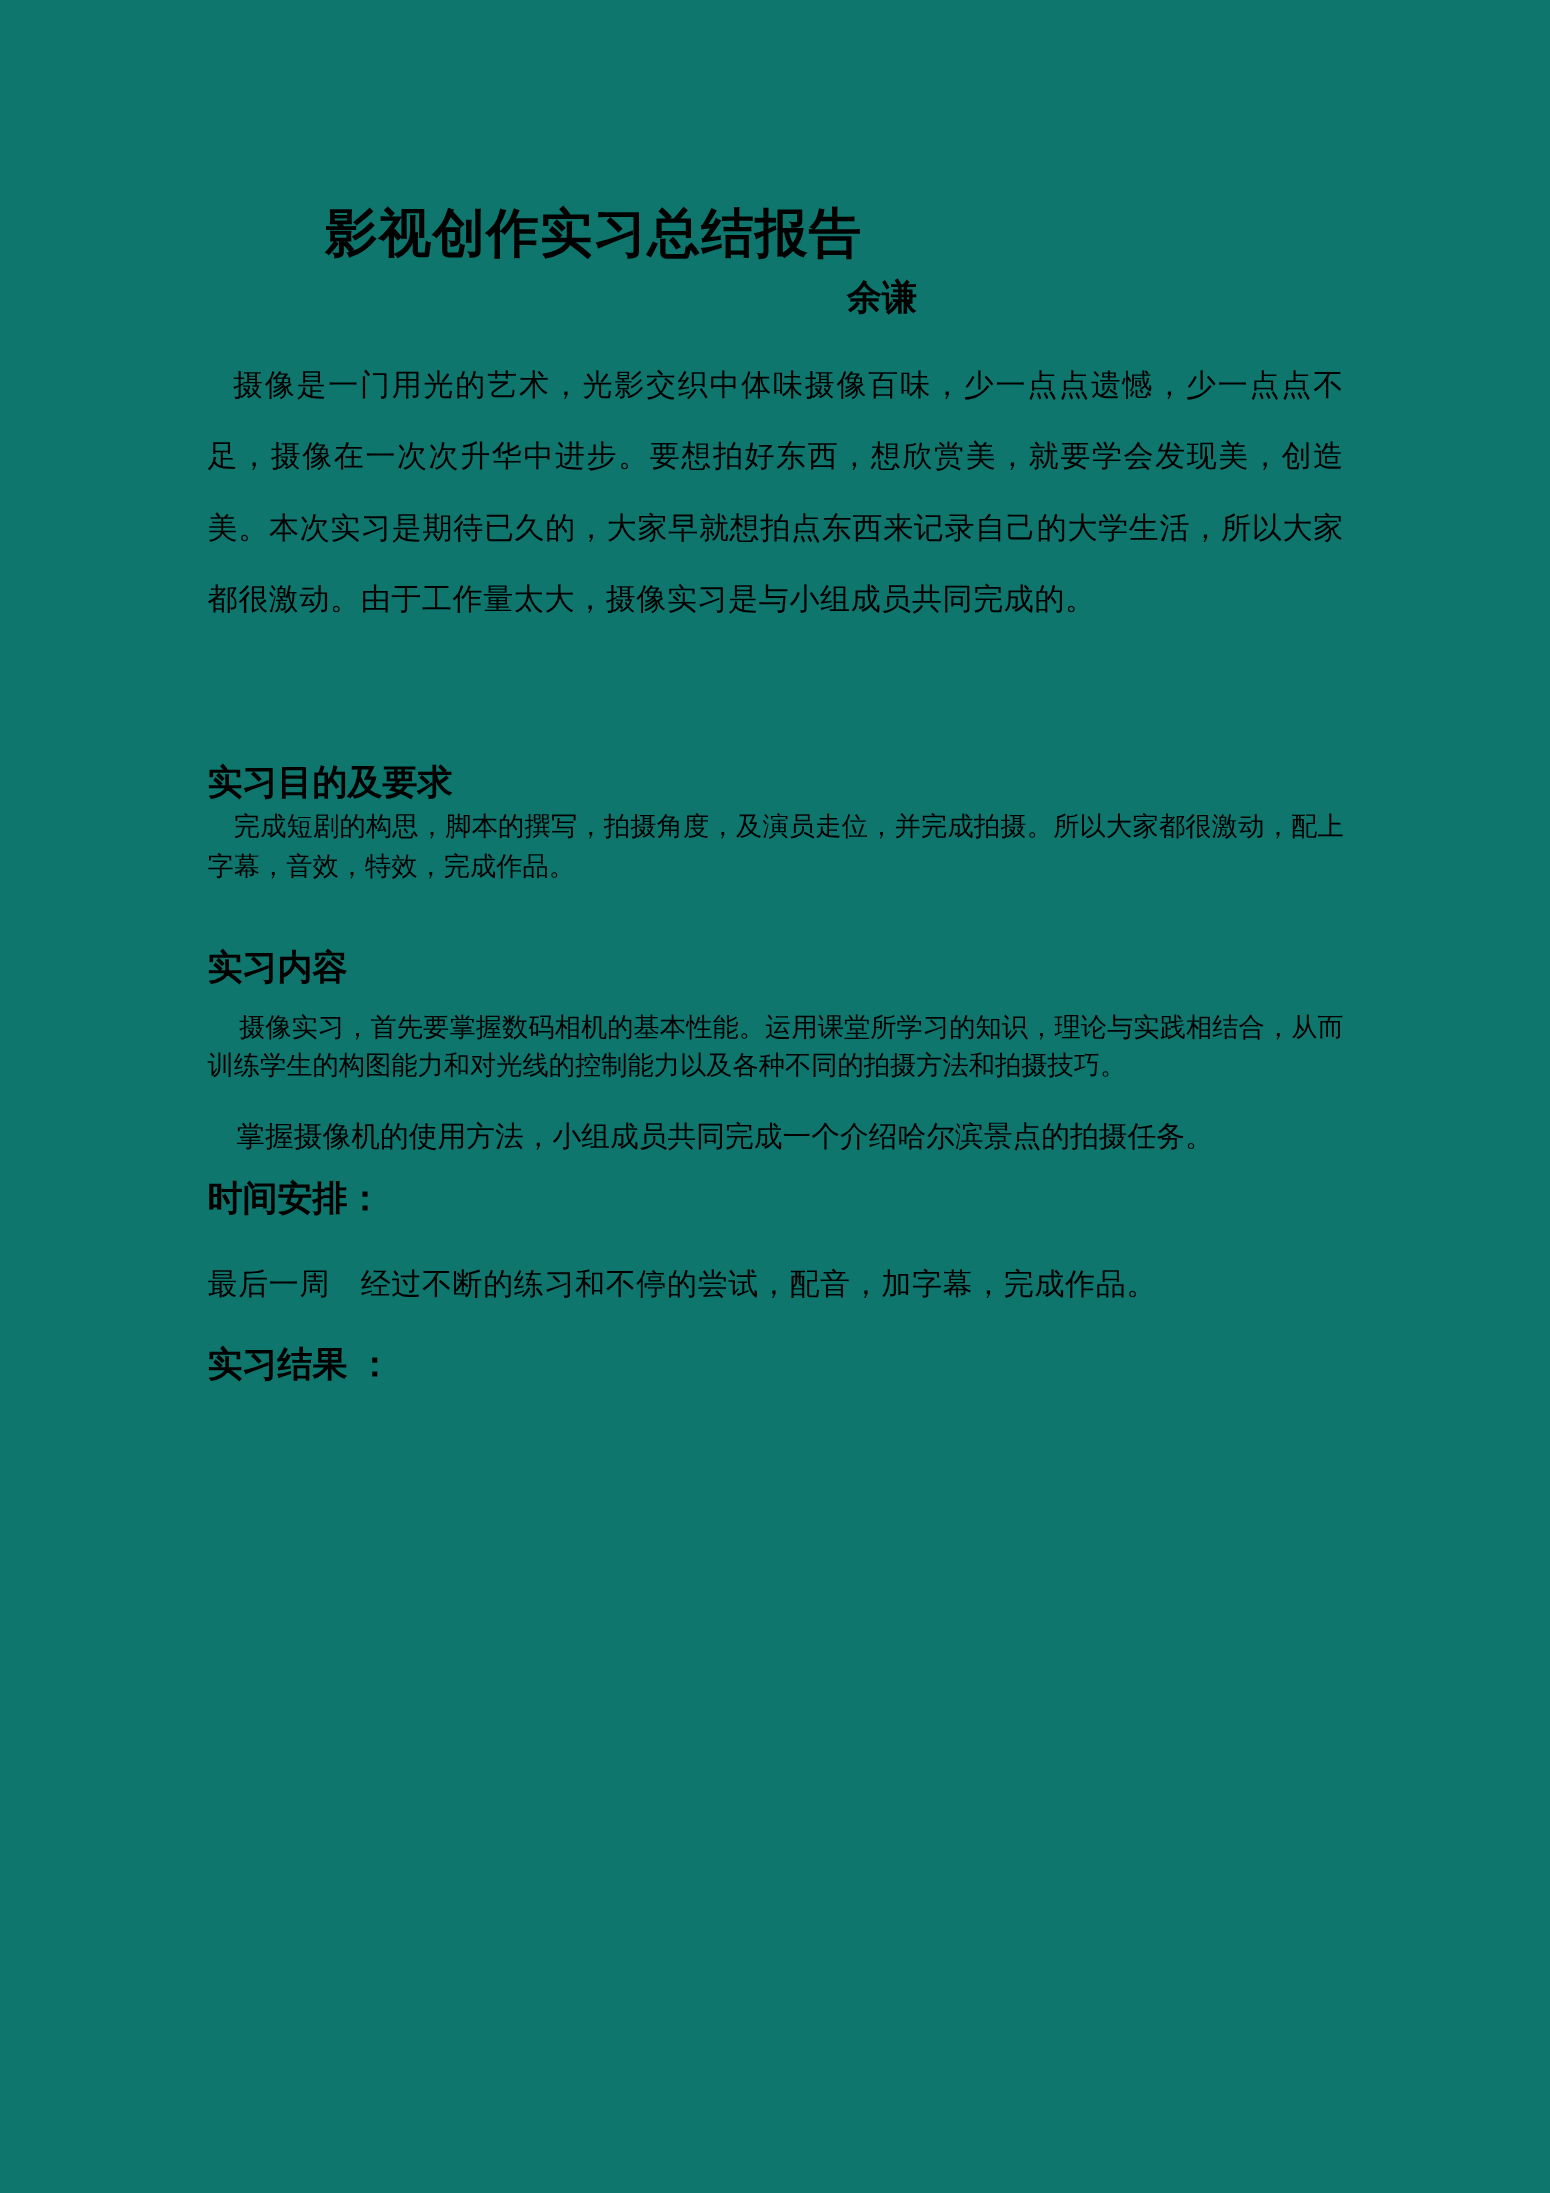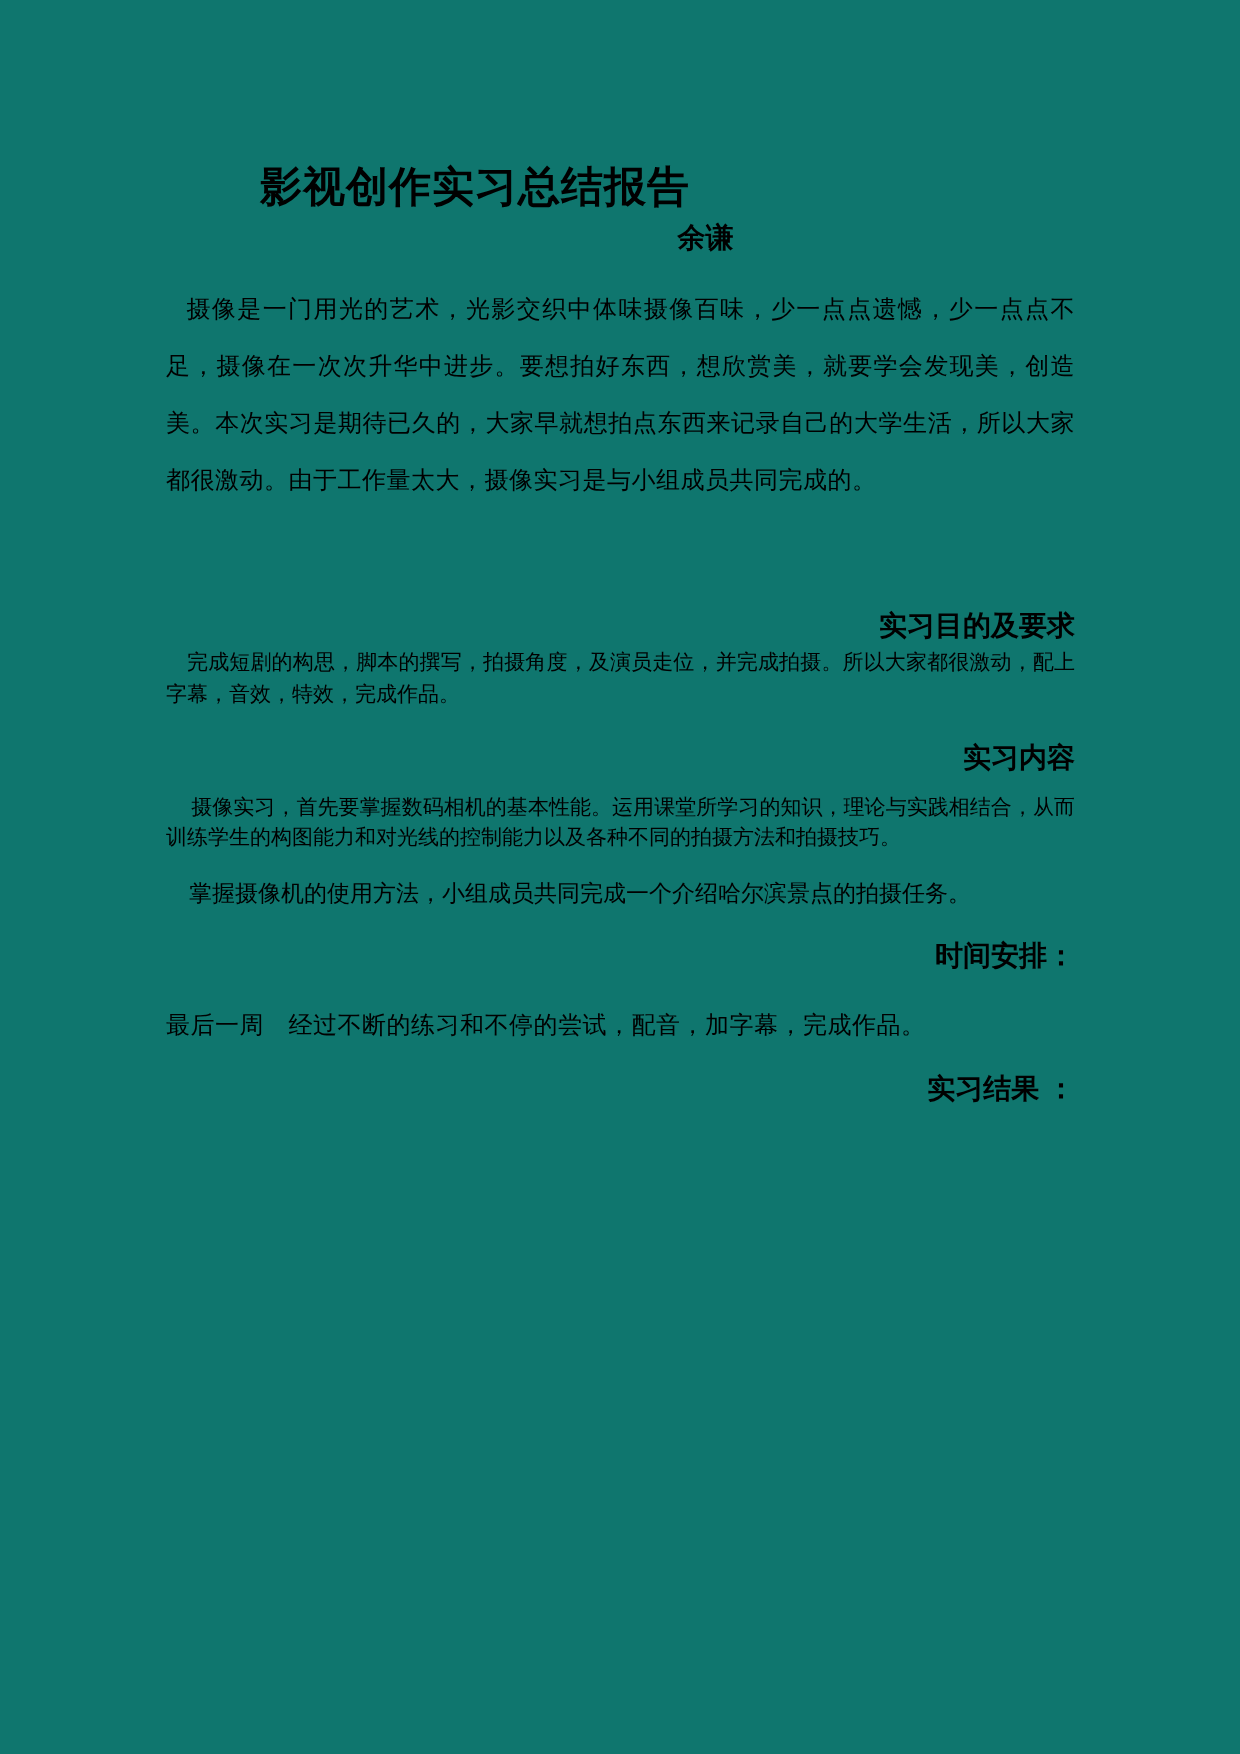--- a/index.html
+++ b/index.html
@@ -40,25 +40,24 @@
     line-height: 57px;
     text-indent: 0.85em;
     text-align: justify;
     letter-spacing: 0.5px;
   }
   .section-heading {
     margin: 0;
     font-size: 28px;
     line-height: 40px;
     font-weight: bold;
-    text-align: right;
   }
   .h-goals   { margin-top: 98px; }
-  .h-content { margin-top: 28px; }
-  .h-time    { margin-top: 26px; }
+  .h-content { margin-top: 44px; }
+  .h-time    { margin-top: 13px; }
   .h-result  { margin-top: 16px; }
   .tight-para {
     margin: 0;
     font-size: 21px;
     line-height: 32px;
     text-indent: 1em;
     text-align: justify;
   }
   .tight-first { margin-top: 16px; }
   .content-para {

